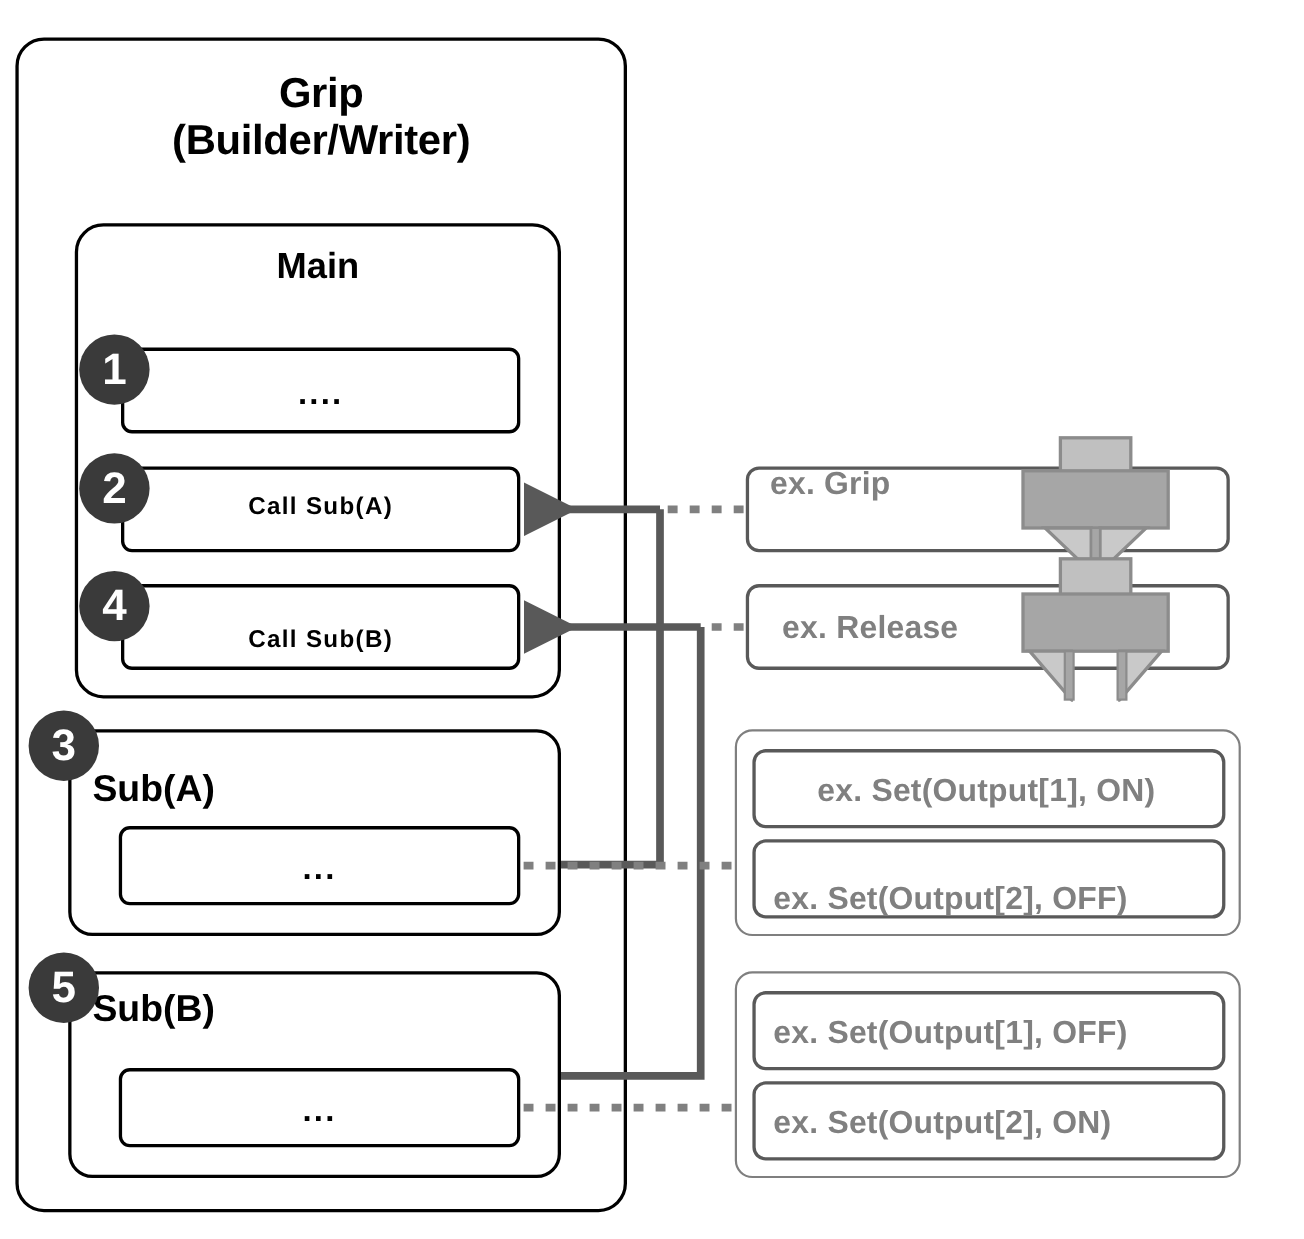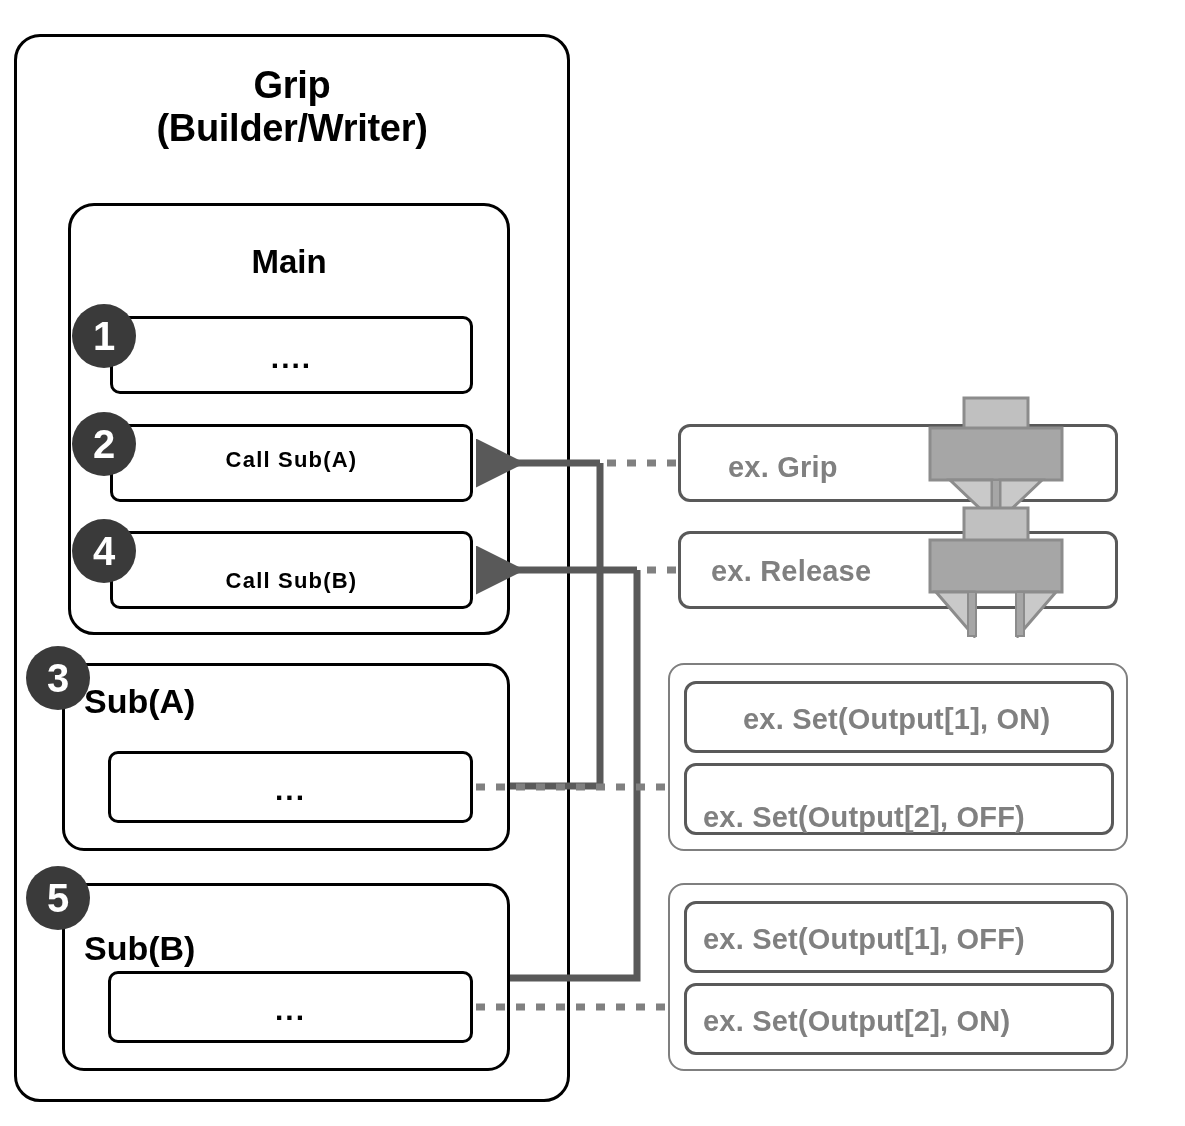--- a/index.html
+++ b/index.html
@@ -54,21 +54,20 @@
     line-height: 1.12;
   }
   .title-task {
     font-size: 38px;
     text-align: center;
     letter-spacing: -0.3px;
   }
   .title-main {
     font-size: 33px;
     text-align: center;
-    margin-top: 20px;
   }
   .title-sub {
     font-size: 34px;
   }
   .step-text {
     font-size: 22px;
     text-align: center;
     letter-spacing: 1.2px;
   }
   .dots-text {
@@ -144,33 +143,33 @@
 
   <div class="abs box-black-sm" style="left:110px; top:424px; width:363px; height:78px;"></div>
   <div class="lbl step-text" style="left:110px; top:448px; width:363px;">Call Sub(A)</div>
   <div class="num-circle" style="left:72px; top:412px;">2</div>
 
   <div class="abs box-black-sm" style="left:110px; top:531px; width:363px; height:78px;"></div>
   <div class="lbl step-text" style="left:110px; top:569px; width:363px;">Call Sub(B)</div>
   <div class="num-circle" style="left:72px; top:519px;">4</div>
 
   <div class="abs box-black" style="left:62px; top:663px; width:448px; height:188px; border-radius:22px;"></div>
-  <div class="lbl title-sub" style="left:84px; top:682px;">Sub(A)</div>
+  <div class="lbl title-sub" style="left:84px; top:698px;">Sub(A)</div>
   <div class="abs box-black-sm" style="left:108px; top:751px; width:365px; height:72px;"></div>
   <div class="lbl dots-text" style="left:108px; top:773px; width:365px; text-align:center;">...</div>
   <div class="num-circle" style="left:26px; top:646px;">3</div>
 
   <div class="abs box-black" style="left:62px; top:883px; width:448px; height:188px; border-radius:22px;"></div>
-  <div class="lbl title-sub" style="left:84px; top:898px;margin-top:31px;">Sub(B)</div>
+  <div class="lbl title-sub" style="left:84px; top:898px;">Sub(B)</div>
   <div class="abs box-black-sm" style="left:108px; top:971px; width:365px; height:72px;"></div>
   <div class="lbl dots-text" style="left:108px; top:993px; width:365px; text-align:center;">...</div>
   <div class="num-circle" style="left:26px; top:866px;">5</div>
 
   <div class="abs box-gray" style="left:678px; top:424px; width:440px; height:78px;"></div>
-  <div class="gray-text" style="left:700px; top:451px;margin-left:28px;">ex. Grip</div>
+  <div class="gray-text" style="left:700px; top:424px;">ex. Grip</div>
 
   <div class="abs box-gray" style="left:678px; top:531px; width:440px; height:78px;"></div>
   <div class="gray-text" style="left:700px; top:555px;margin-left:11px;">ex. Release</div>
 
   <svg class="gripper-svg" style="left:912px; top:396px; z-index:20;" width="170" height="126" viewBox="0 0 170 126">
 
     <rect x="52" y="2" width="64" height="40" fill="#c0c0c0" stroke="#8c8c8c" stroke-width="3"></rect>
 
     <rect x="18" y="32" width="132" height="52" fill="#a6a6a6" stroke="#8c8c8c" stroke-width="3"></rect>
 

